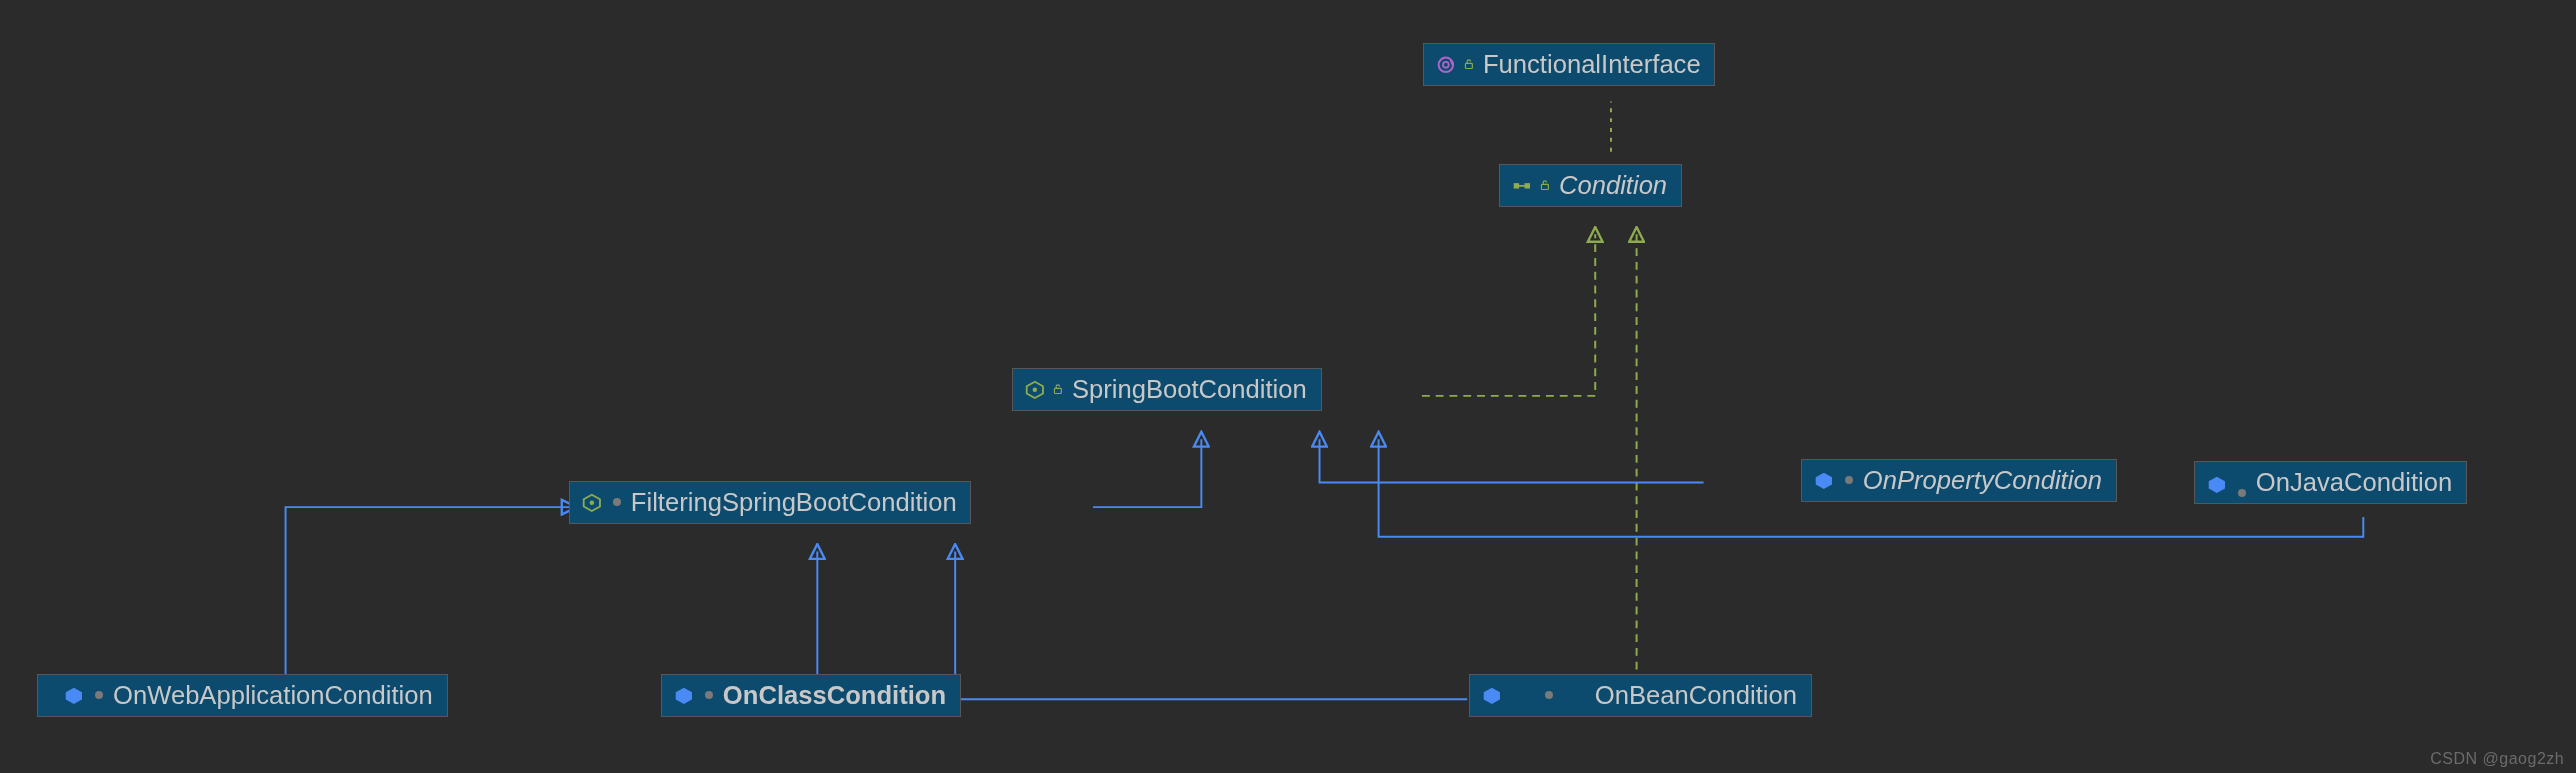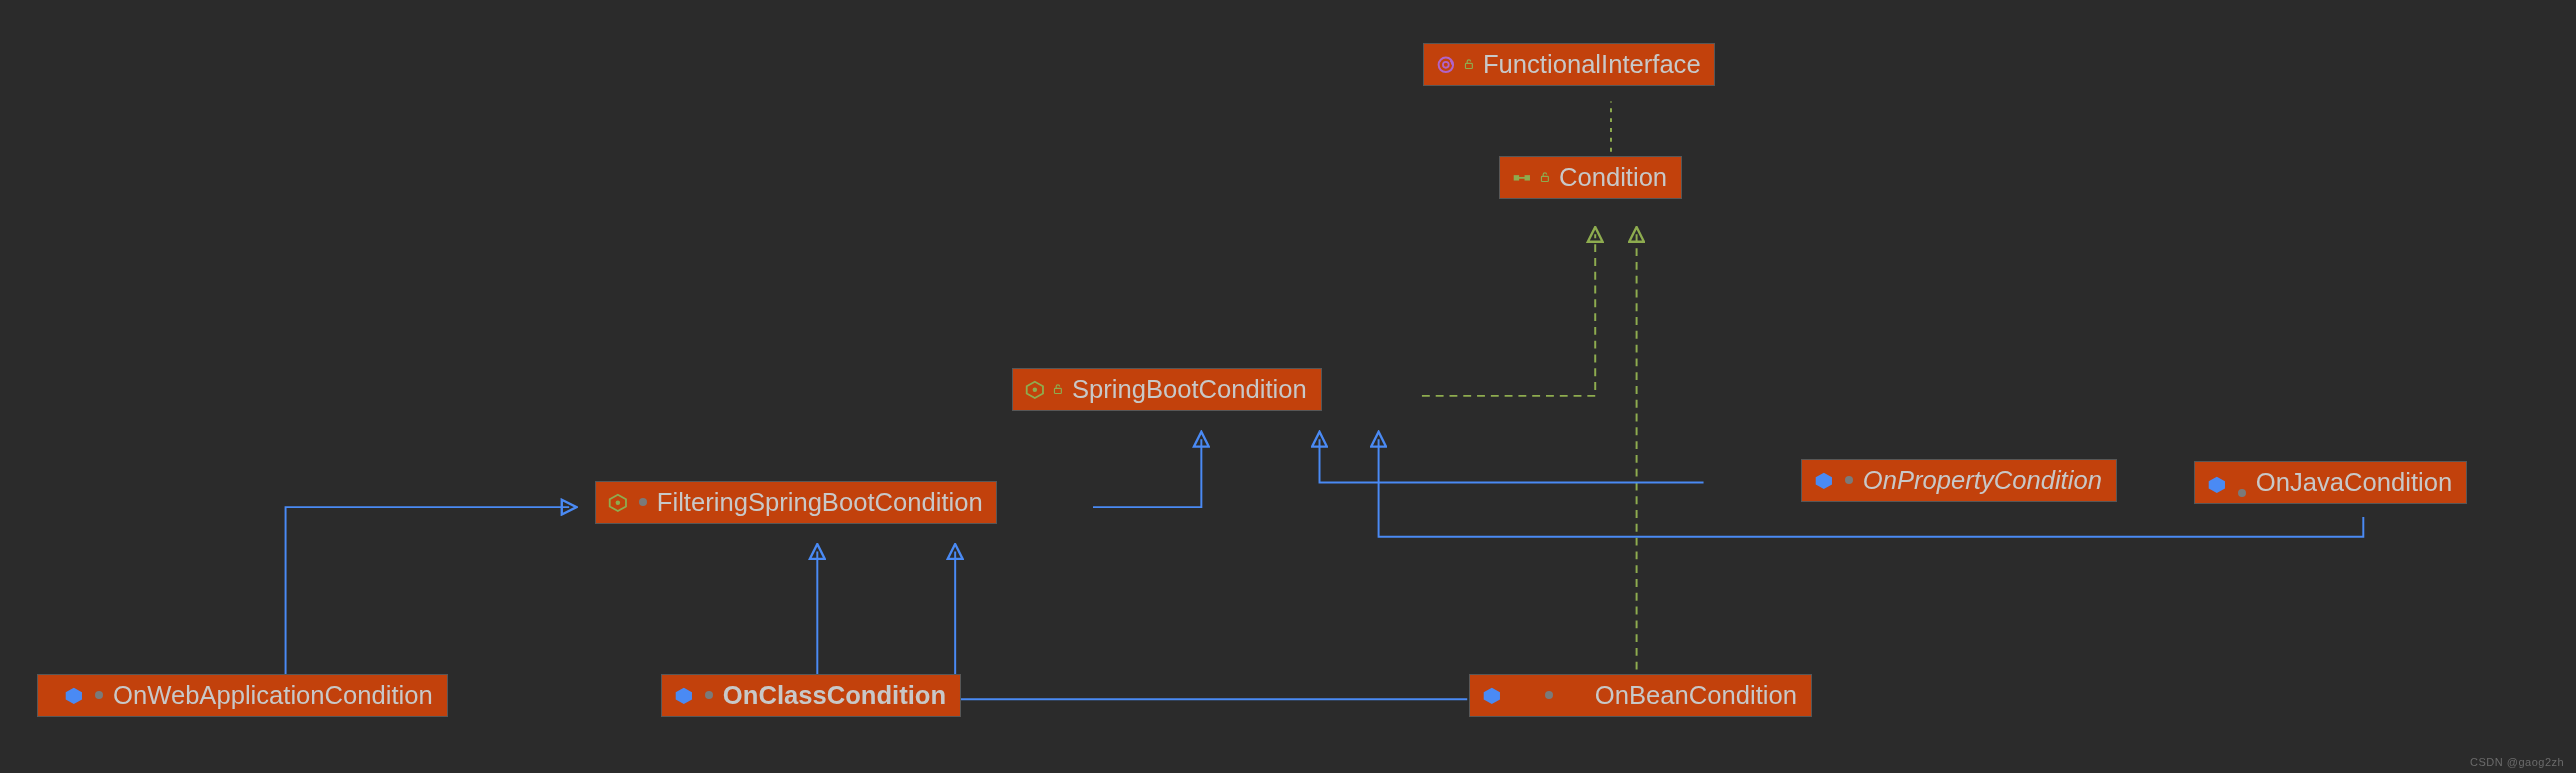--- a/index.html
+++ b/index.html
@@ -9,21 +9,21 @@
     height: 774px;
     background: #2b2b2b;
     font-family: "Segoe UI", "Helvetica Neue", Arial, sans-serif;
     font-size: 25.6px;
     color: #bababa;
     position: relative;
     overflow: hidden;
   }
   .node {
     position: absolute;
-    background: #c2410c;
+    background: #0c4a6e;
     border: 1px solid #575757;
     display: flex;
     align-items: center;
     padding: 5.9px 13.8px 5.9px 9.8px;
     box-sizing: border-box;
     white-space: nowrap;
   }
   .node .ic {
     display: inline-flex;
     align-items: center;
@@ -54,21 +54,21 @@
     position: absolute;
     left: 0; top: 0;
     width: 2576px;
     height: 774px;
     pointer-events: none;
   }
   .watermark {
     position: absolute;
     right: 11.8px;
     bottom: 5.9px;
-    font-size: 11px;
+    font-size: 16px;
     color: #6b6b6b;
     letter-spacing: 0.5px;
   }
 </style>
 </head>
 <body>
 
 <svg class="wires" viewBox="0 0 2616 786">
   <defs>
     <marker id="arrow-blue-solid" viewBox="0 0 12 12" refX="6" refY="6" markerWidth="9" markerHeight="9" orient="auto-start-reverse">
@@ -108,21 +108,21 @@
   </span>
   <span class="lock">
     <svg width="13.8" height="13.8" viewBox="0 0 24 24">
         <rect x="6" y="11" width="12" height="9" rx="1.5" fill="none" stroke="#8eac4f" stroke-width="2"></rect>
         <path d="M9 11 V8 a3 3 0 0 1 6 0" fill="none" stroke="#8eac4f" stroke-width="2"></path>
       </svg>
   </span>
   <span class="label">FunctionalInterface</span>
 </div>
 
-<div class="node" style="left:1499px; top:156px;">
+<div class="node" style="left:1499px; top:164px;font-style:italic;">
   <span class="ic">
     <svg width="21.7" height="21.7" viewBox="0 0 24 24">
         <rect x="3" y="9" width="6" height="6" fill="#8eac4f"></rect>
         <rect x="15" y="9" width="6" height="6" fill="#8eac4f"></rect>
         <rect x="8" y="11" width="8" height="2" fill="#8eac4f"></rect>
       </svg>
   </span>
   <span class="lock">
     <svg width="13.8" height="13.8" viewBox="0 0 24 24">
         <rect x="6" y="11" width="12" height="9" rx="1.5" fill="none" stroke="#8eac4f" stroke-width="2"></rect>
@@ -141,21 +141,21 @@
   </span>
   <span class="lock">
     <svg width="13.8" height="13.8" viewBox="0 0 24 24">
         <rect x="6" y="11" width="12" height="9" rx="1.5" fill="none" stroke="#8eac4f" stroke-width="2"></rect>
         <path d="M9 11 V8 a3 3 0 0 1 6 0" fill="none" stroke="#8eac4f" stroke-width="2"></path>
       </svg>
   </span>
   <span class="label">SpringBootCondition</span>
 </div>
 
-<div class="node" style="left:569px; top:481px;margin-left:26px;">
+<div class="node" style="left:569px; top:481px;">
   <span class="ic">
     <svg width="21.7" height="21.7" viewBox="0 0 24 24">
         <path d="M12 3 L21 8 L21 16 L12 21 L3 16 L3 8 Z" fill="none" stroke="#8eac4f" stroke-width="2"></path>
         <circle cx="12" cy="12" r="2.5" fill="#8eac4f"></circle>
       </svg>
   </span>
   <span class="dot"></span>
   <span class="label">FilteringSpringBootCondition</span>
 </div>
 

